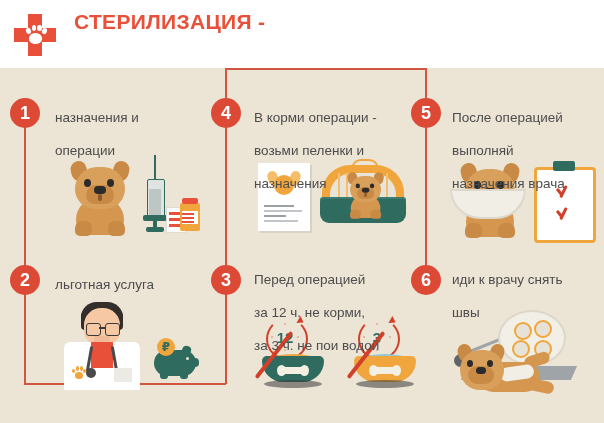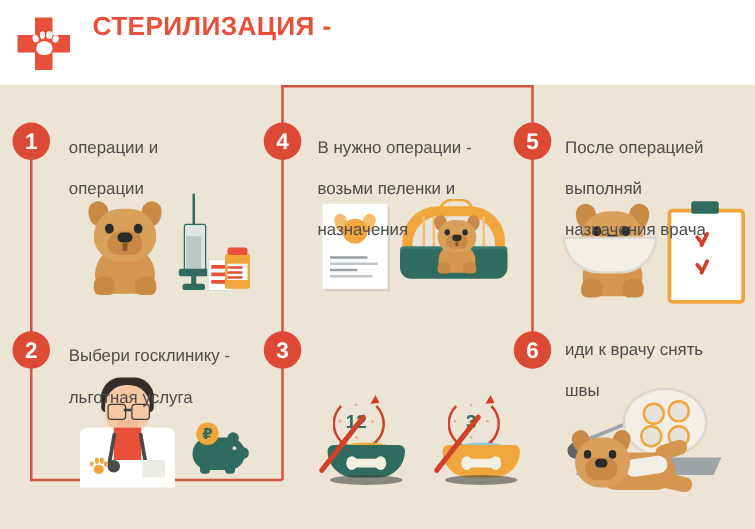--- a/index.html
+++ b/index.html
@@ -220,21 +220,21 @@
   <div class="line lh" style="left:24px;top:383px;width:202px;"></div>
 
   <div class="line lv" style="left:225px;top:68px;height:316px;"></div>
 
   <div class="line lh" style="left:225px;top:68px;width:201px;"></div>
 
   <div class="line lv" style="left:425px;top:68px;height:212px;"></div>
 
   <div class="badge" style="left:10px;top:98px;">1</div>
   <div class="steptext" style="left:55px;top:93px;width:150px;">
-    <div>операции и</div>
+    <div>назначения и</div>
     <div>операции</div>
   </div>
   <div class="art" style="left:62px;top:155px;width:140px;height:82px;">
     <div class="dog" style="left:0;top:4px;">
       <div class="earL"></div>
         <div class="earR"></div>
       <div class="body"></div>
         <div class="legL"></div>
         <div class="legR"></div>
       <div class="head"></div>
@@ -261,21 +261,20 @@
       <div class="cap"></div>
         <div class="label"></div>
       <div class="lr" style="top:10px;"></div>
       <div class="lr" style="top:14px;"></div>
       <div class="lr" style="top:18px;"></div>
     </div>
   </div>
 
   <div class="badge" style="left:10px;top:265px;">2</div>
   <div class="steptext" style="left:55px;top:260px;width:155px;">
-    <div>Выбери госклинику -</div>
     <div>льготная услуга</div>
   </div>
   <div class="art" style="left:58px;top:298px;width:150px;height:86px;">
     <div class="vet" style="left:0;top:0;">
       <div class="hair"></div>
         <div class="hair2"></div>
         <div class="hair3"></div>
       <div class="face"></div>
       <div class="glL"></div>
         <div class="glR"></div>
@@ -301,20 +300,25 @@
         <div class="psnout"></div>
       <div class="peye"></div>
         <div class="pleg1"></div>
         <div class="pleg2"></div>
       <div class="slot"></div>
       <div class="coin">₽</div>
     </div>
   </div>
 
   <div class="badge" style="left:211px;top:265px;">3</div>
+  <div class="steptext" style="left:254px;top:255px;width:165px;">
+    <div>Перед операцией</div>
+    <div>за 12 ч. не корми,</div>
+    <div>за 3 ч. не пои водой</div>
+  </div>
   <div class="art" style="left:258px;top:318px;width:170px;height:70px;">
 
     <div style="position:absolute;left:0;top:0;width:76px;height:70px;">
       <div class="clock" style="left:8px;top:0;">
         <div class="ring"></div>
           <div class="arrow"></div>
         <div class="tick" style="left:18px;top:5px;"></div>
         <div class="tick" style="left:31px;top:18px;"></div>
         <div class="tick" style="left:18px;top:31px;"></div>
         <div class="tick" style="left:5px;top:18px;"></div>
@@ -344,21 +348,21 @@
         <div class="cup" style="background:#f0a63c;"></div>
         <div class="shadow"></div>
         <div class="bone"></div>
       </div>
       <div class="slash" style="left:14px;top:8px;"></div>
     </div>
   </div>
 
   <div class="badge" style="left:211px;top:98px;">4</div>
   <div class="steptext" style="left:254px;top:93px;width:165px;">
-    <div>В нужно операции -</div>
+    <div>В корми операции -</div>
     <div>возьми пеленки и</div>
     <div>назначения</div>
   </div>
   <div class="art" style="left:258px;top:155px;width:160px;height:80px;">
     <div class="doc" style="left:0;top:8px;">
       <div class="dface">
         <div class="dearL"></div>
           <div class="dearR"></div>
           <div class="dhead"></div>
       </div>

